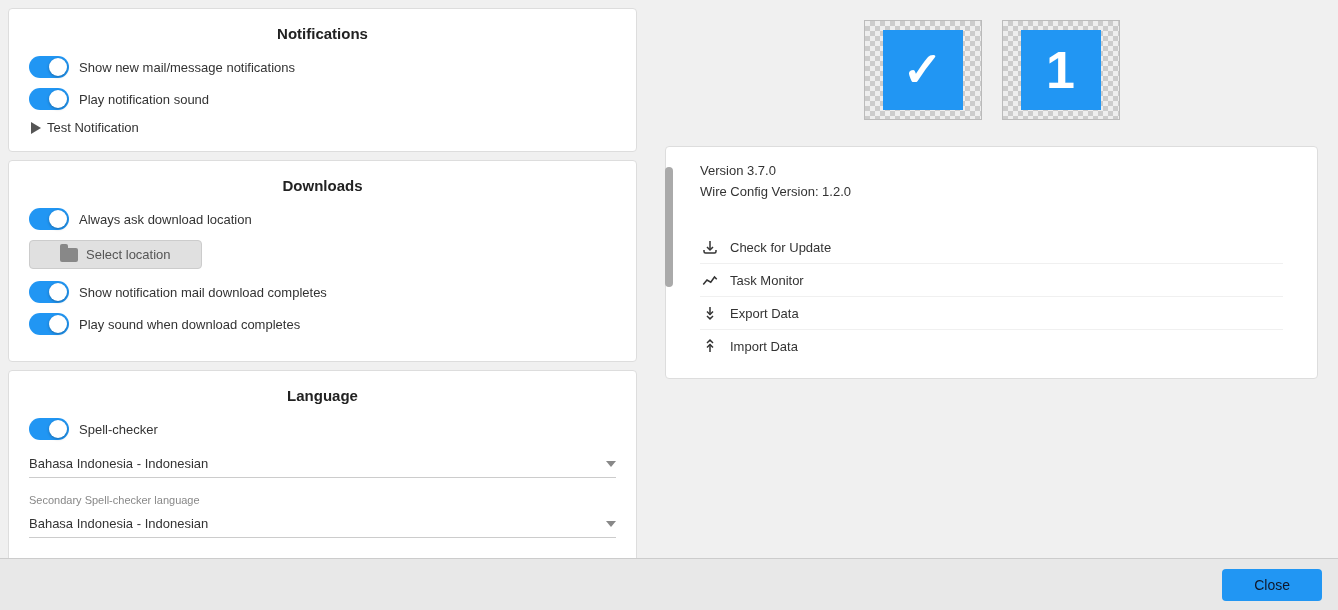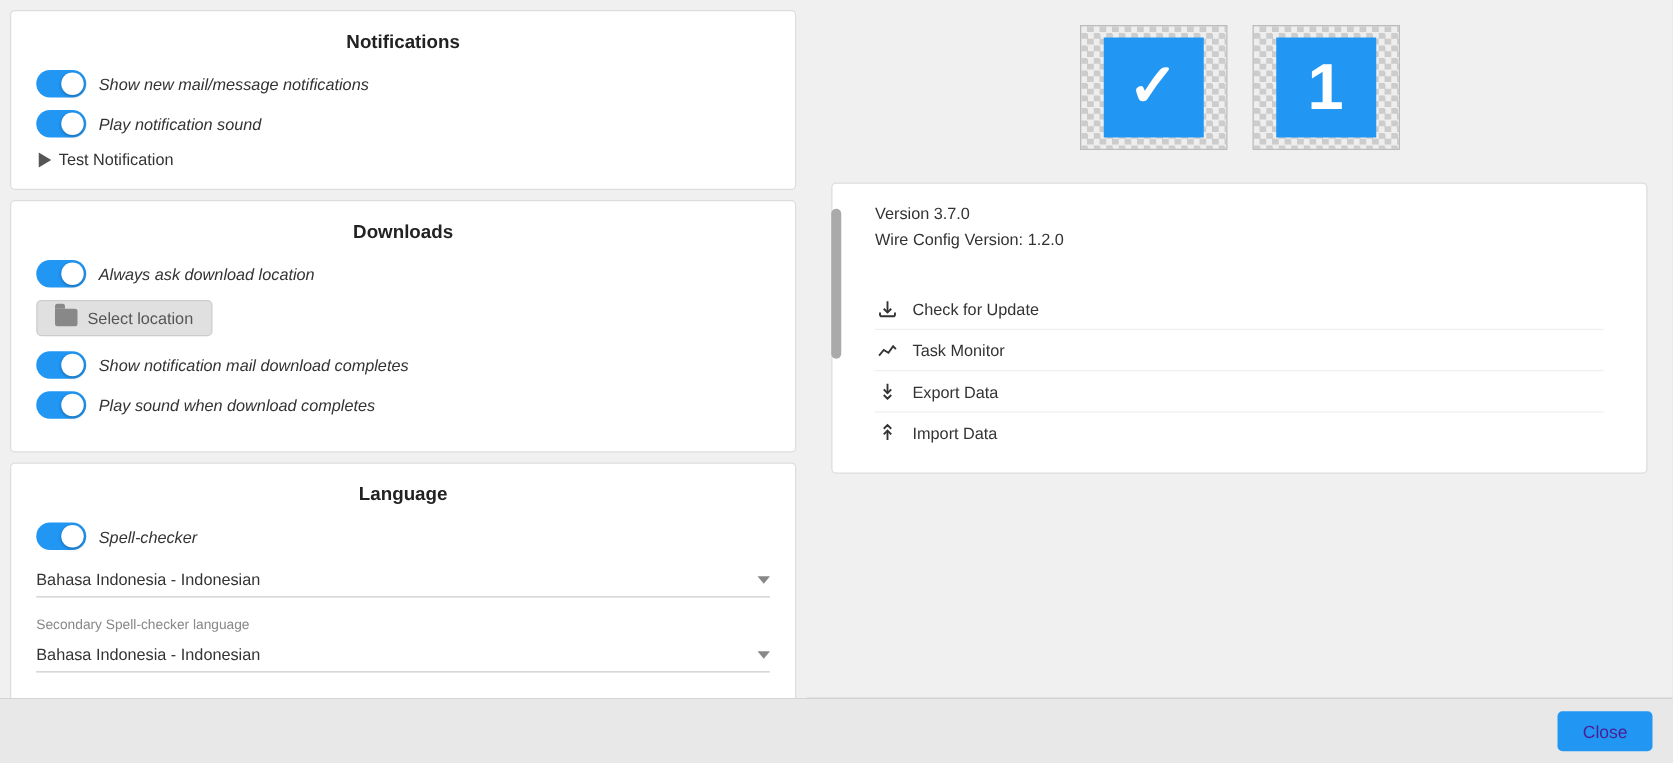--- a/index.html
+++ b/index.html
@@ -58,21 +58,20 @@
       color: #222;
       margin-bottom: 14px;
       text-align: center;
     }
 
     .toggle-row {
       display: flex;
       align-items: center;
       margin-bottom: 10px;
       gap: 10px;
-      font-style: italic;
     }
 
     .toggle {
       width: 40px;
       height: 22px;
       border-radius: 11px;
       background: #2196F3;
       position: relative;
       cursor: pointer;
       flex-shrink: 0;
@@ -112,25 +111,26 @@
       margin-left: 2px;
     }
 
     .test-notification-label {
       font-size: 13px;
       color: #333;
     }
 
     .select-location-btn {
       display: flex;
+      align-items: center;
       gap: 8px;
       background: #e0e0e0;
       border: 1px solid #ccc;
       border-radius: 4px;
-      padding: 6px 14px;
+      padding: 6px 30px;
       margin: 8px 0 12px 0;
       cursor: pointer;
       width: fit-content;
     }
 
     .folder-icon {
       width: 18px;
       height: 14px;
       background: #888;
       border-radius: 0 2px 2px 2px;
@@ -281,24 +281,24 @@
       border-top: 1px solid #ccc;
       display: flex;
       justify-content: flex-end;
       align-items: center;
       padding: 10px 16px;
       height: 52px;
     }
 
     .close-button {
       background: #2196F3;
-      color: #4c1d95;
+      color: #0f172a;
       border: none;
       border-radius: 4px;
-      padding: 8px 20px;
+      padding: 8px 32px;
       font-size: 14px;
       cursor: pointer;
     }
   </style>
 </head>
 <body>
 
 <div class="main-content">
 
   <div class="left-panel">

